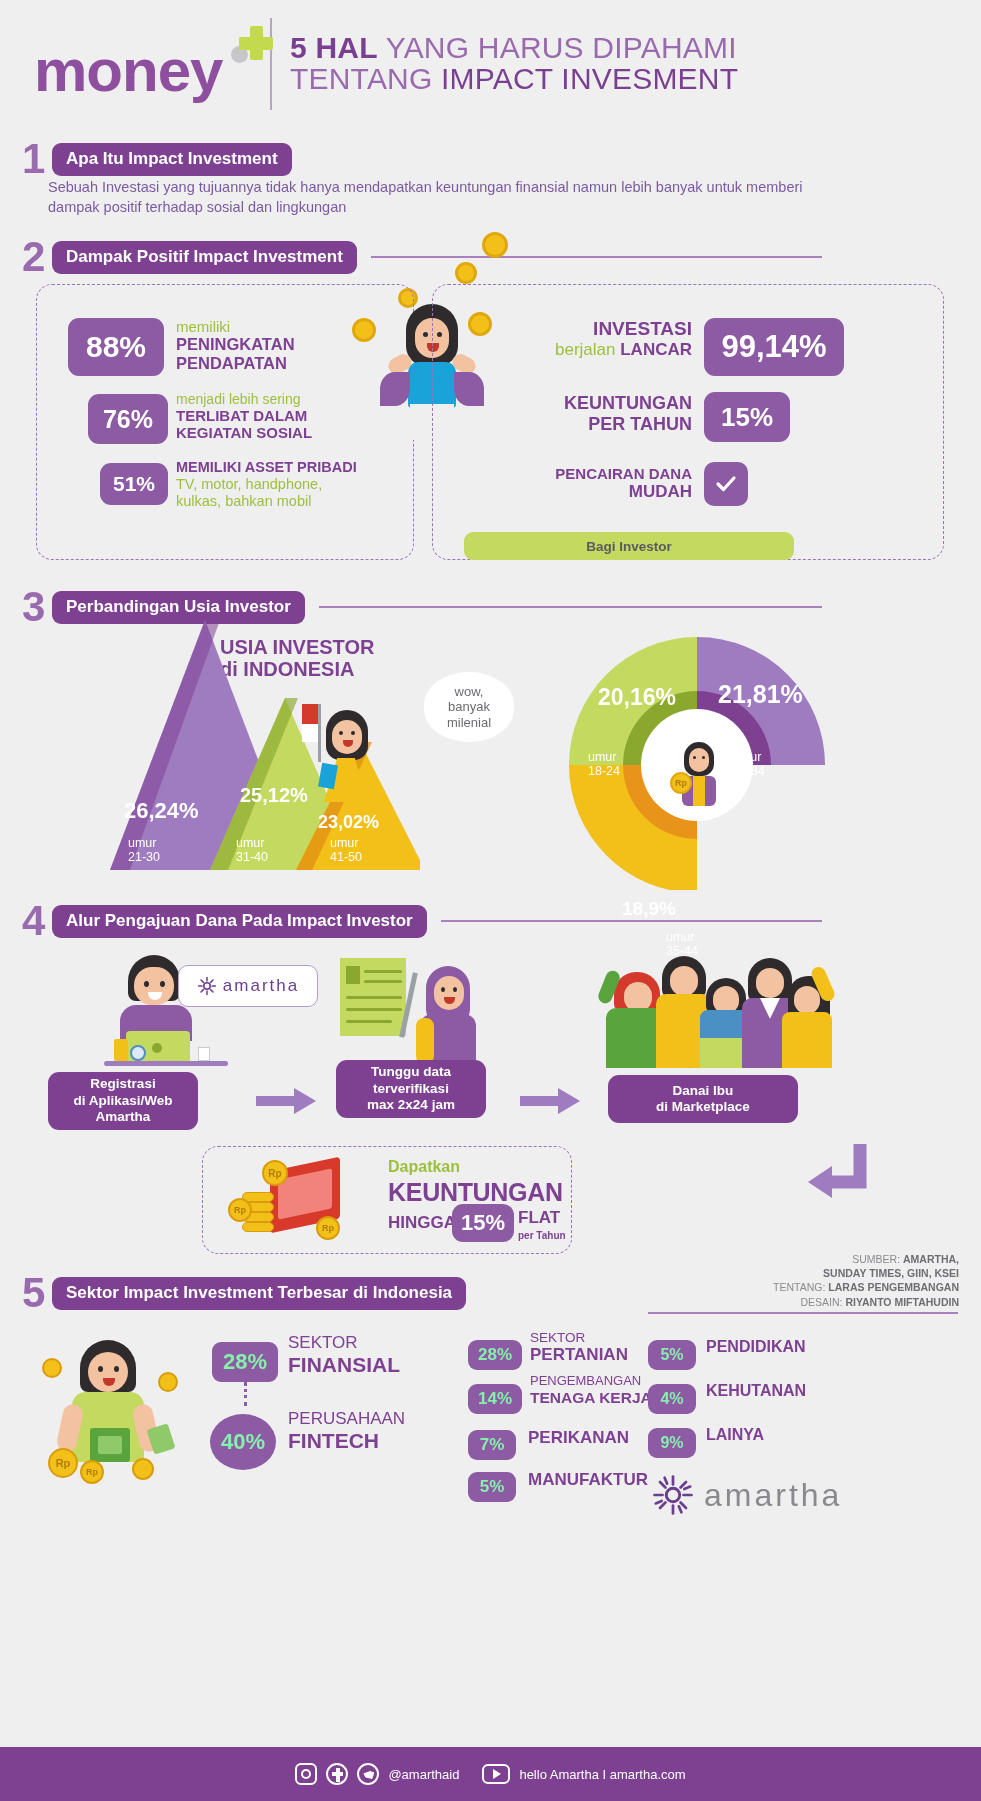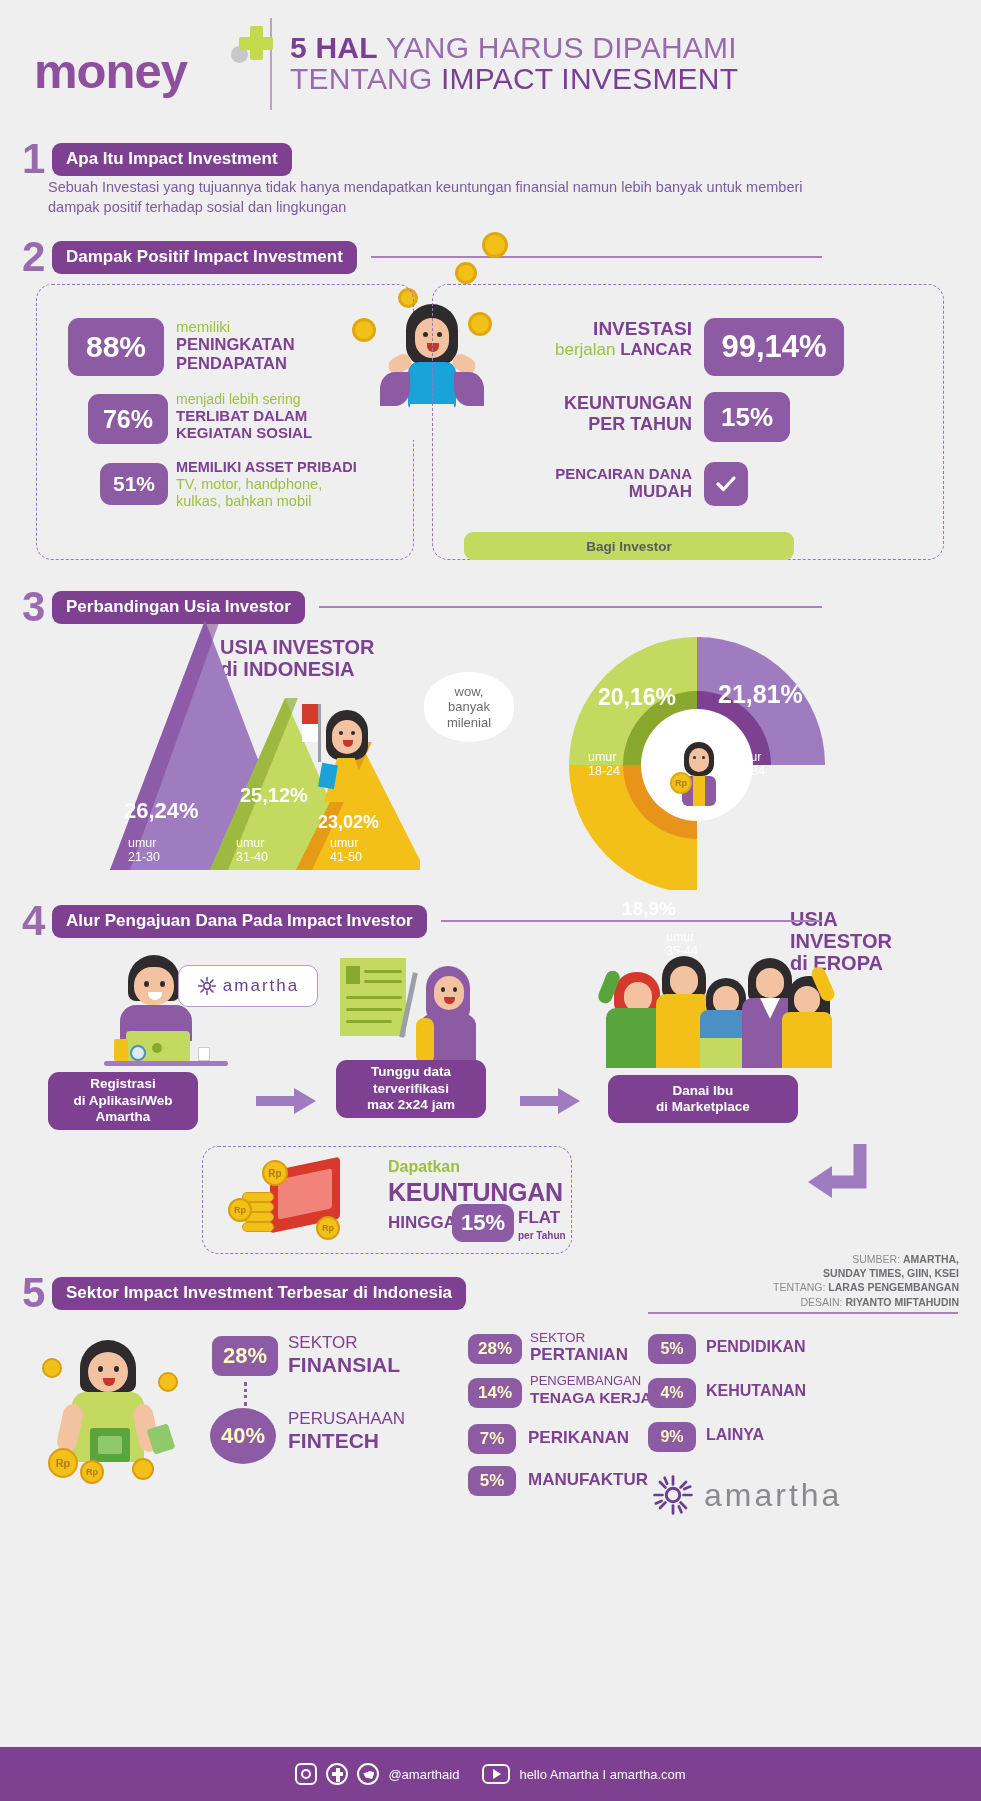--- a/index.html
+++ b/index.html
@@ -8,21 +8,21 @@
     background: #efeff0;
     font-family: "Liberation Sans", sans-serif;
     position: relative;
     overflow: hidden;
   }
   .page { position: relative; width: 981px; height: 1801px; background:#efeff0; }
 
   
   .header { position:absolute; left:0; top:0; width:981px; height:128px; display:flex; align-items:center; }
   .logo-wrap { position:relative; width:232px; height:100px; margin-left:34px; display:flex; align-items:center; }
-  .logo-text { font-size:49px; font-weight:700; color:#8d4f9e; letter-spacing:-1px; line-height:1; margin-top:14px; }
+  .logo-text { font-size:60px; font-weight:700; color:#8d4f9e; letter-spacing:-1px; line-height:1; margin-top:14px; }
   .logo-plus { position:absolute; left:205px; top:12px; width:34px; height:34px; }
   .logo-plus .bar-h { position:absolute; left:0; top:11px; width:34px; height:13px; background:#c3d94e; border-radius:2px; }
   .logo-plus .bar-v { position:absolute; left:11px; top:0; width:13px; height:34px; background:#c3d94e; border-radius:2px; }
   .logo-plus .dot { position:absolute; left:-8px; top:20px; width:17px; height:17px; border-radius:50%; background:#c7c7c9; }
   .divider-v { width:2px; height:92px; background:#b8a3c6; margin:0 18px 0 4px; }
   .title-block { line-height:1.03; }
   .title-l1 { font-size:30px; color:#9a6aae; letter-spacing:0.2px; white-space:nowrap; }
   .title-l1 b { font-weight:700; color:#7b3f92; }
   .title-l2 { font-size:30px; color:#9a6aae; letter-spacing:0.2px; white-space:nowrap; }
   .title-l2 b { font-weight:400; color:#7b3f92; }
@@ -52,22 +52,22 @@
   .bubble { position:absolute; background:#fff; border-radius:50%/46%; display:flex; align-items:center;
             justify-content:center; text-align:center; color:#6c6c70; font-size:13px; line-height:1.2; }
 
   
   .flow-box { position:absolute; background:#7e4192; color:#fff; border-radius:11px; font-size:13.5px;
               font-weight:700; line-height:1.22; text-align:center; display:flex; align-items:center;
               justify-content:center; padding:6px 10px; }
   .arrow-r { position:absolute; }
 
   
-  .s5-chip { background:#8c5ba3; color:#fef9c3; font-weight:700; border-radius:9px; display:flex;
-             align-items:center; justify-content:center; }
+  .s5-chip { background:#8c5ba3; color:#86efac; font-weight:700; border-radius:9px; display:flex;
+             align-items:center; justify-content:center;margin-top:6px; }
   .s5-lbl { color:#7e4192; }
 
   
   .footer { position:absolute; left:0; bottom:0; width:981px; height:54px; background:#7e4192;
             display:flex; align-items:center; justify-content:center; gap:9px; color:#fff; font-size:13px; }
   .sicon { width:22px; height:22px; border-radius:5px; border:2px solid #fff; display:inline-block; position:relative; }
   .sicon.circle { border-radius:50%; }
   .credits { position:absolute; text-align:right; color:#8a8a8e; font-size:10.5px; line-height:1.35; }
   .credits b { color:#6d6d72; }
 </style>
@@ -263,25 +263,20 @@
   <div style="position:absolute;left:733px;top:750px;font-size:12.5px;color:#fff;line-height:1.12;" data-name="europe-cat-1">umur<br>25-34</div>
 
   <div style="position:absolute;left:620px;top:925px;font-size:19px;font-weight:700;color:#fff;" data-name="europe-value-2">18,9%</div>
   <div style="position:absolute;left:666px;top:955px;font-size:12.5px;color:#fff;line-height:1.12;" data-name="europe-cat-2">umur<br>35-44</div>
 
   <style>
     [data-name="europe-value-2"]{ top:898px !important; left:622px !important; }
     [data-name="europe-cat-2"]{ top:930px !important; left:666px !important; }
   </style>
 
-  <div style="position:absolute;left:790px;top:908px;width:160px;line-height:1.1;" data-name="europe-chart-title">
-    <div style="font-size:20px;font-weight:700;color:#7e4192;" data-name="europe-title-l1">USIA</div>
-    <div style="font-size:20px;font-weight:700;color:#7e4192;" data-name="europe-title-l2">INVESTOR</div>
-    <div style="font-size:20px;font-weight:700;color:#7e4192;" data-name="europe-title-l3">di EROPA</div>
-  </div>
 
   <div class="sec-head" style="left:22px; top:900px; width:800px;" data-name="section-4-header">
     <div class="sec-num" data-name="section-4-number">4</div>
     <div class="sec-pill" data-name="section-4-title">Alur Pengajuan Dana Pada Impact Investor</div>
     <div class="sec-rule" data-name="section-4-rule"></div>
   </div>
 
   <div style="position:absolute;left:100px;top:955px;width:130px;height:120px;" data-name="registration-illustration">
     <div style="position:absolute;left:28px;top:0;width:52px;height:46px;border-radius:26px 26px 8px 8px;background:#2f2b2c;"></div>
     <div style="position:absolute;left:34px;top:12px;width:40px;height:38px;border-radius:18px;background:#f3c3a1;"></div>

